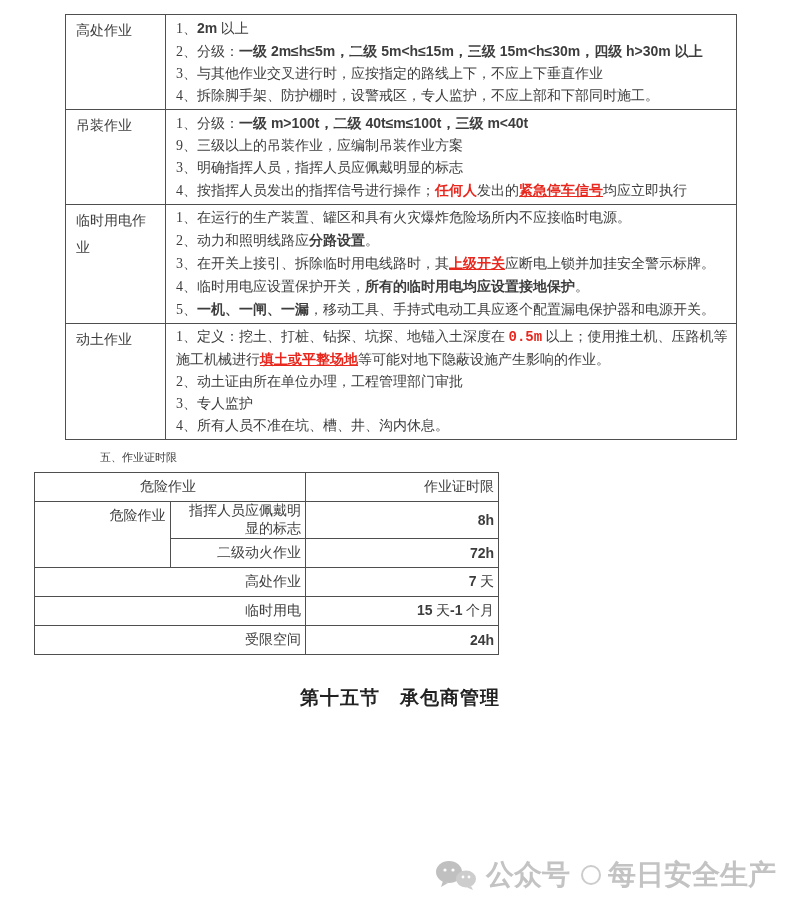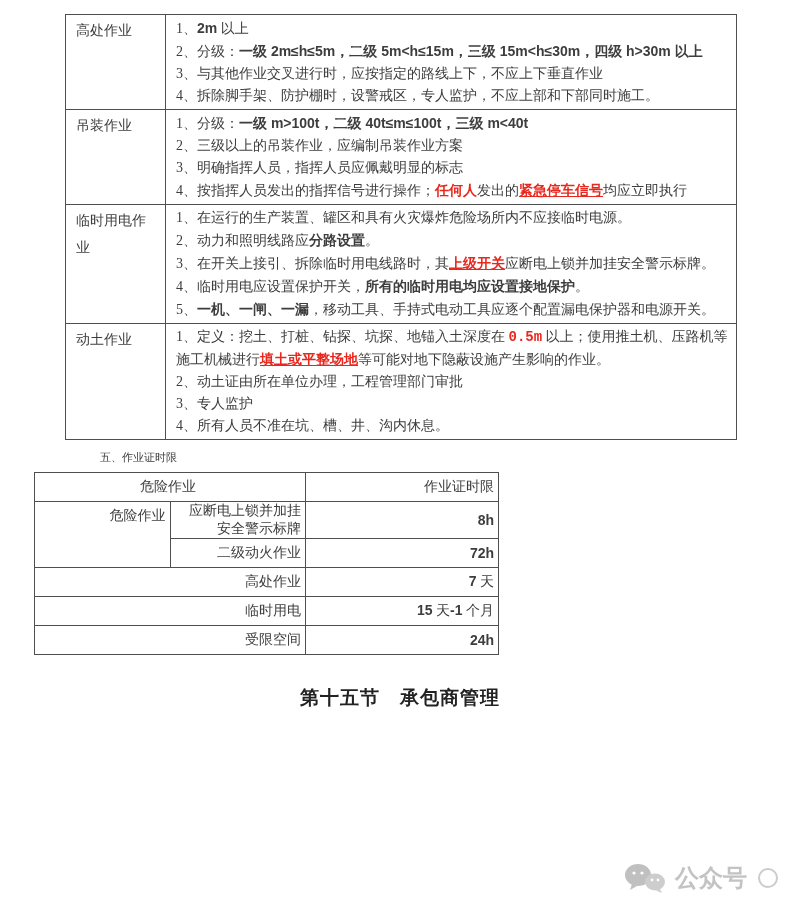--- a/index.html
+++ b/index.html
@@ -37,21 +37,21 @@
   .c1 { width:83px; } .c2 { width:204px; } .c3 { width:178px; }
 
   
   .chapter { margin-top:30px; text-align:center; font-size:19px; font-weight:bold;
              letter-spacing:1px; color:#222; }
 
   
   .watermark {
     position:absolute; right:24px; bottom:12px;
     display:flex; align-items:center; gap:9px;
-    color:#c3c3c3; font-size:24px; font-weight:bold;
+    color:#c3c3c3; font-size:28px; font-weight:bold;
     font-family:"Liberation Sans","DejaVu Sans",sans-serif;
     pointer-events:none;
   }
   .mini-logo {
     display:inline-block; width:16px; height:16px; border:2px solid #cccccc;
     border-radius:50%; margin:0 -2px 0 2px;
   }
 </style>
 </head>
 <body>
@@ -66,21 +66,21 @@
             <div class="line"><span>1、</span><span class="sg-b">2m</span><span> 以上</span></div>
             <div class="line"><span>2、分级：</span><span class="sg-b">一级 2m≤h≤5m，二级 5m&lt;h≤15m，三级 15m&lt;h≤30m，四级 h&gt;30m 以上</span></div>
             <div class="line"><span>3、与其他作业交叉进行时，应按指定的路线上下，不应上下垂直作业</span></div>
             <div class="line"><span>4、拆除脚手架、防护棚时，设警戒区，专人监护，不应上部和下部同时施工。</span></div>
           </td>
         </tr>
         <tr>
           <td class="lbl">吊装作业</td>
           <td class="cnt">
             <div class="line"><span>1、分级：</span><span class="sg-b">一级 m&gt;100t，二级 40t≤m≤100t，三级 m&lt;40t</span></div>
-            <div class="line"><span>2、三级以上的吊装作业，应编制吊装作业方案</span></div>
+            <div class="line"><span>9、三级以上的吊装作业，应编制吊装作业方案</span></div>
             <div class="line"><span>3、明确指挥人员，指挥人员应佩戴明显的标志</span></div>
             <div class="line"><span>4、按指挥人员发出的指挥信号进行操作；</span><span class="sg-r">任何人</span><span>发出的</span><span class="sg-ru">紧急停车信号</span><span>均应立即执行</span></div>
           </td>
         </tr>
         <tr>
           <td class="lbl">临时用电作业</td>
           <td class="cnt">
             <div class="line"><span>1、在运行的生产装置、罐区和具有火灾爆炸危险场所内不应接临时电源。</span></div>
             <div class="line"><span>2、动力和照明线路应</span><span class="sg-b">分路设置</span><span>。</span></div>
             <div class="line"><span>3、在开关上接引、拆除临时用电线路时，其</span><span class="sg-ru">上级开关</span><span>应断电上锁并加挂安全警示标牌。</span></div>
@@ -105,21 +105,21 @@
   <table class="t2">
     <thead>
       <tr>
         <th class="danger" colspan="2">危险作业</th>
         <th class="c3">作业证时限</th>
       </tr>
     </thead>
     <tbody id="t2body">
         <tr>
           <td class="c1 grp" rowspan="2">危险作业</td>
-          <td class="c2">应断电上锁并加挂安全警示标牌</td>
+          <td class="c2">指挥人员应佩戴明显的标志</td>
           <td class="c3"><span class="sg-b">8h</span></td>
         </tr>
         <tr>
           <td class="c2">二级动火作业</td>
           <td class="c3"><span class="sg-b">72h</span></td>
         </tr>
         <tr>
           <td colspan="2">高处作业</td>
           <td class="c3"><span class="sg-b">7</span><span> 天</span></td>
         </tr>
@@ -144,15 +144,16 @@
         <circle cx="10" cy="10" r="1.6" fill="#ffffff"></circle>
         <circle cx="18" cy="10" r="1.6" fill="#ffffff"></circle>
         <ellipse cx="31" cy="19" rx="10" ry="8.5" fill="#cdcdcd"></ellipse>
         <path d="M36 26 L38 30 L32 27.5 Z" fill="#cdcdcd"></path>
         <circle cx="28" cy="17" r="1.4" fill="#ffffff"></circle>
         <circle cx="34" cy="17" r="1.4" fill="#ffffff"></circle>
       </svg>
     </span>
     <span>公众号</span>
     <span class="mini-logo"></span>
+    <span>每日安全生产</span>
   </div>
 
 </div>
 
 </body></html>

